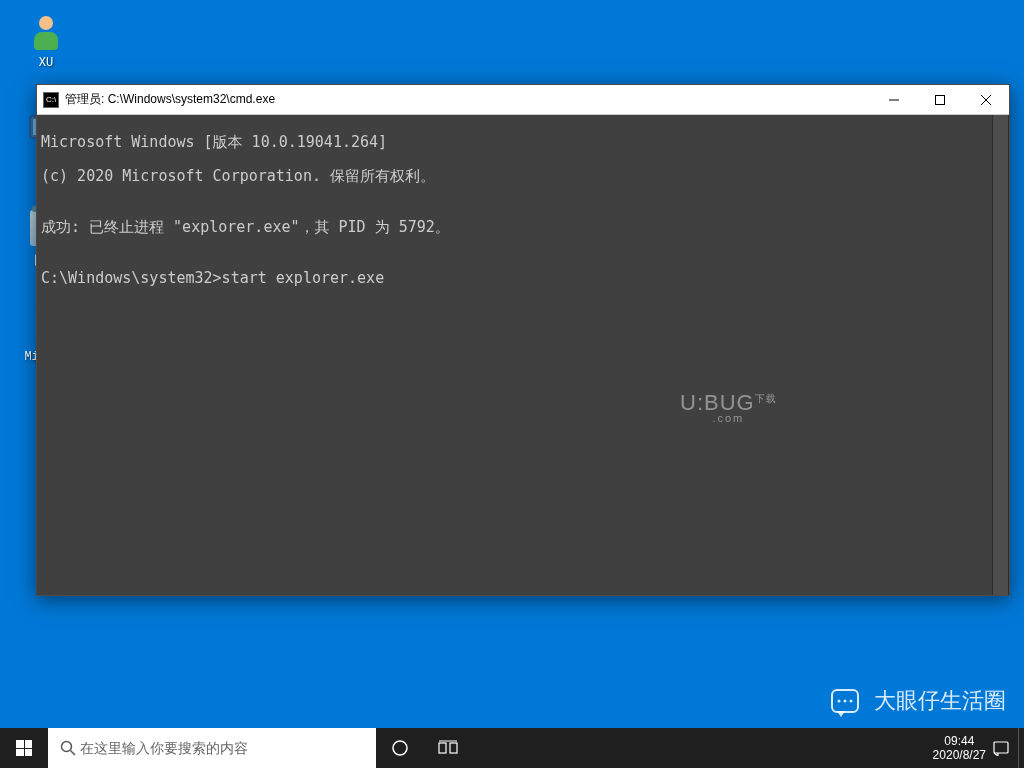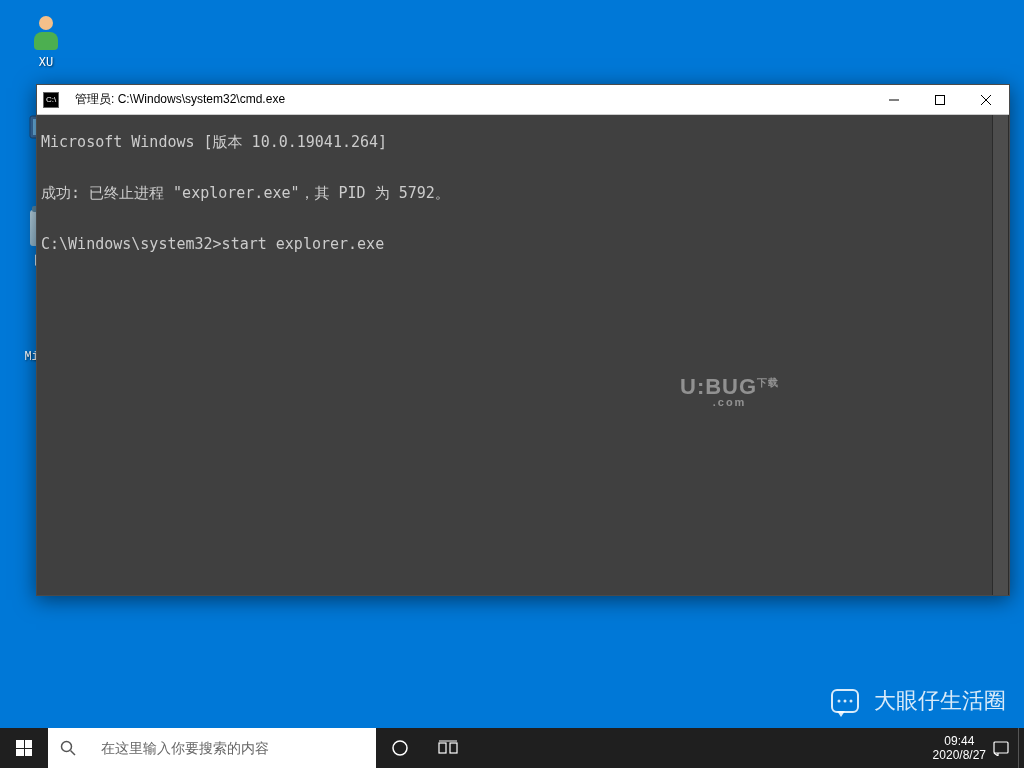--- a/index.html
+++ b/index.html
@@ -8,47 +8,47 @@
 
 
 .desktop-icon { position: absolute; width: 76px; display: flex; flex-direction: column; align-items: center; cursor: pointer; font-family: Liberation Mono, monospace; }
 .desktop-icon .icon-img { width: 40px; height: 40px; display: flex; align-items: center; justify-content: center; }
 .desktop-icon .icon-label { color: #fff; font-size: 12px; text-align: center; margin-top: 4px; text-shadow: 1px 1px 2px rgba(0,0,0,0.6); }
 
 
 .cmd-window { position: absolute; left: 36px; top: 84px; width: 974px; height: 512px; background: #000; border: 1px solid #4a4a4a; display: flex; flex-direction: column; box-shadow: 0 4px 20px rgba(0,0,0,0.5); }
 .titlebar { height: 30px; background: #fff; display: flex; align-items: center; border-bottom: 1px solid #ccc; }
 .titlebar-icon { width: 16px; height: 16px; margin-left: 6px; background: #000; border: 1px solid #666; display: flex; align-items: center; justify-content: center; font-size: 8px; color: #fff; }
-.titlebar-text { margin-left: 16px; font-size: 12px; color: #000; flex: 1; }
+.titlebar-text { margin-left: 6px; font-size: 12px; color: #000; flex: 1; }
 .titlebar-buttons { display: flex; height: 100%; }
 .titlebar-btn { width: 46px; height: 100%; display: flex; align-items: center; justify-content: center; cursor: pointer; }
 .titlebar-btn svg { width: 10px; height: 10px; }
 
 .terminal-body { flex: 1; background: #404040; padding: 2px 4px; font-family: "NSimSun","SimSun","Consolas",monospace; font-size: 15px; line-height: 17px; color: #cccccc; white-space: pre; overflow: hidden; position: relative; }
 .terminal-line { display: block; }
 .cursor { display: inline-block; width: 8px; height: 2px; background: #cccccc; vertical-align: bottom; margin-bottom: 2px; }
 
 .scrollbar { position: absolute; right: 0; top: 30px; bottom: 0; width: 17px; background: #2b2b2b; }
 .scrollbar-thumb { position: absolute; left: 1px; right: 1px; top: 0; height: 100%; background: #4d4d4d; }
 
 
-.watermark-uebug { position: absolute; left: 680px; top: 374px; color: rgba(200,200,200,0.6); font-family: Arial, sans-serif; font-size: 22px; font-weight: bold; letter-spacing: 1px; pointer-events: none; }
+.watermark-uebug { position: absolute; left: 680px; top: 390px; color: rgba(200,200,200,0.6); font-family: Arial, sans-serif; font-size: 22px; font-weight: normal; letter-spacing: 1px; pointer-events: none; }
 .watermark-uebug .sub { font-size: 11px; display: block; margin-top: -4px; letter-spacing: 2px; text-align: center; }
 .watermark-wechat { position: absolute; right: 18px; bottom: 52px; color: rgba(255,255,255,0.85); font-size: 22px; display: flex; align-items: center; gap: 15px; pointer-events: none; }
 .wechat-icon { width: 28px; height: 24px; border: 2px solid rgba(255,255,255,0.85); border-radius: 6px; position: relative; }
 .wechat-icon::after { content: ""; position: absolute; bottom: -6px; left: 4px; width: 0; height: 0; border-left: 4px solid transparent; border-right: 4px solid transparent; border-top: 6px solid rgba(255,255,255,0.85); }
 .wechat-dots { position: absolute; top: 50%; left: 50%; transform: translate(-50%, -50%); display: flex; gap: 3px; }
 .wechat-dots span { width: 3px; height: 3px; background: rgba(255,255,255,0.85); border-radius: 50%; }
 
 
 .taskbar { position: absolute; left: 0; right: 0; bottom: 0; height: 40px; background: #1f1f1f; display: flex; align-items: stretch; }
 .start-btn { width: 48px; display: flex; align-items: center; justify-content: center; cursor: pointer; }
 .win-logo { width: 16px; height: 16px; display: grid; grid-template-columns: 1fr 1fr; grid-template-rows: 1fr 1fr; gap: 1px; }
 .win-logo span { background: #fff; }
-.search-box { width: 328px; background: #fff; display: flex; align-items: center; padding: 0 12px; gap: 25px; }
+.search-box { width: 328px; background: #fff; display: flex; align-items: center; padding: 0 12px; gap: 4px; }
 .search-box input { border: none; outline: none; flex: 1; font-size: 14px; color: #333; background: transparent; }
 .search-box input::placeholder { color: #666; }
 .task-btn { width: 48px; display: flex; align-items: center; justify-content: center; cursor: pointer; }
 .taskbar-spacer { flex: 1; }
 .tray { display: flex; align-items: center; padding: 0 8px; color: #fff; font-size: 12px; gap: 6px; }
 .tray-time { text-align: center; line-height: 14px; }
 .tray-icon { width: 18px; height: 18px; display: flex; align-items: center; justify-content: center; cursor: pointer; }
 .show-desktop { width: 6px; border-left: 1px solid #555; cursor: pointer; }
 
 
@@ -115,20 +115,21 @@
       <div class="titlebar-btn close">
           <svg viewBox="0 0 10 10">
             <line x1="0" y1="0" x2="10" y2="10" stroke="#000" stroke-width="1"></line>
             <line x1="10" y1="0" x2="0" y2="10" stroke="#000" stroke-width="1"></line>
           </svg>
         </div>
     </div>
   </div>
   <div class="terminal-body">
 <span class="terminal-line">Microsoft Windows [版本 10.0.19041.264]</span>
+<span class="terminal-line">(c) 2020 Microsoft Corporation. 保留所有权利。</span>
 <span class="terminal-line"></span>
 <span class="terminal-line">成功: 已终止进程 "explorer.exe"，其 PID 为 5792。</span>
 <span class="terminal-line"></span>
 <span class="terminal-line">C:\Windows\system32&gt;start explorer.exe</span>
 <span class="terminal-line"></span>
   </div>
   <div class="scrollbar">
       <div class="scrollbar-thumb"></div>
     </div>
 </div>

